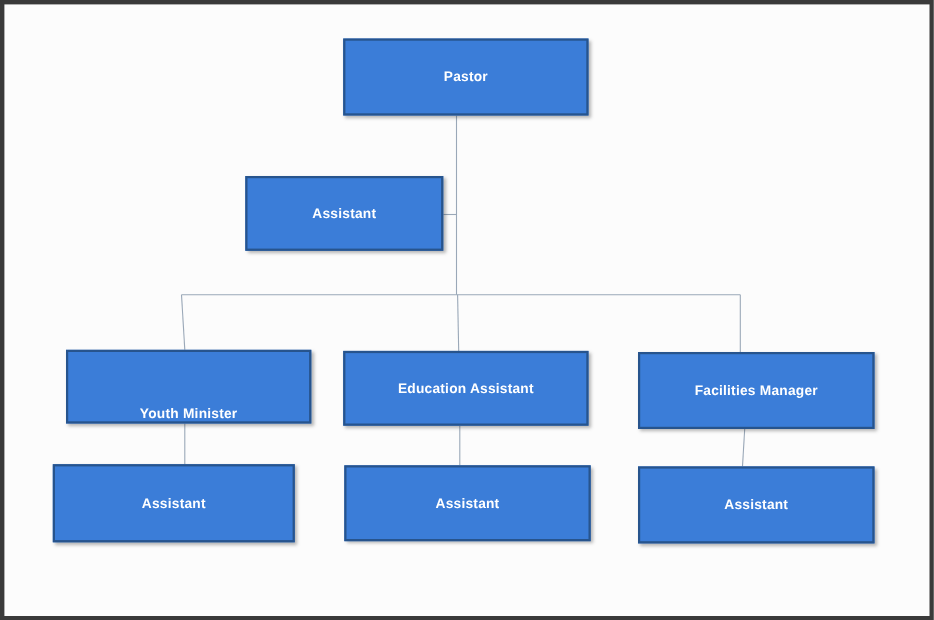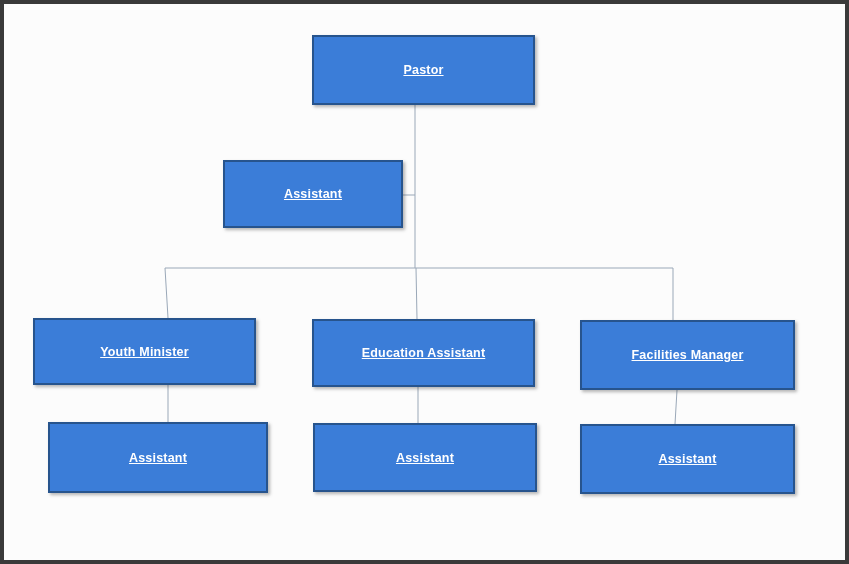--- a/index.html
+++ b/index.html
@@ -38,25 +38,24 @@
     border:2.5px solid var(--box-border);
     box-shadow:2px 2px 3px rgba(50,50,50,0.35);
     display:flex;align-items:center;justify-content:center;
     color:var(--text-color);
     font-size:12.5px;
     font-weight:bold;
     letter-spacing:0.2px;
     box-sizing:border-box;
     z-index:2;
     text-align:center;
-    text-decoration:underline;
   }
   #node-pastor              {left:312px;top:35px; width:223px;height:70px;}
   #node-assistant-pastor    {left:223px;top:160px;width:180px;height:68px;}
-  #node-youth-minister      {left:33px; top:318px;width:223px;height:67px;}
+  #node-youth-minister      {left:60px; top:318px;width:223px;height:67px;align-items:flex-end;}
   #node-education-director  {left:312px;top:319px;width:223px;height:68px;}
   #node-facilities-manager  {left:580px;top:320px;width:215px;height:70px;}
   #node-assistant-youth     {left:48px; top:422px;width:220px;height:71px;}
   #node-assistant-education {left:313px;top:423px;width:224px;height:69px;}
   #node-assistant-facilities{left:580px;top:424px;width:215px;height:70px;}
 </style>
 </head>
 <body>
 
 <div class="canvas">

